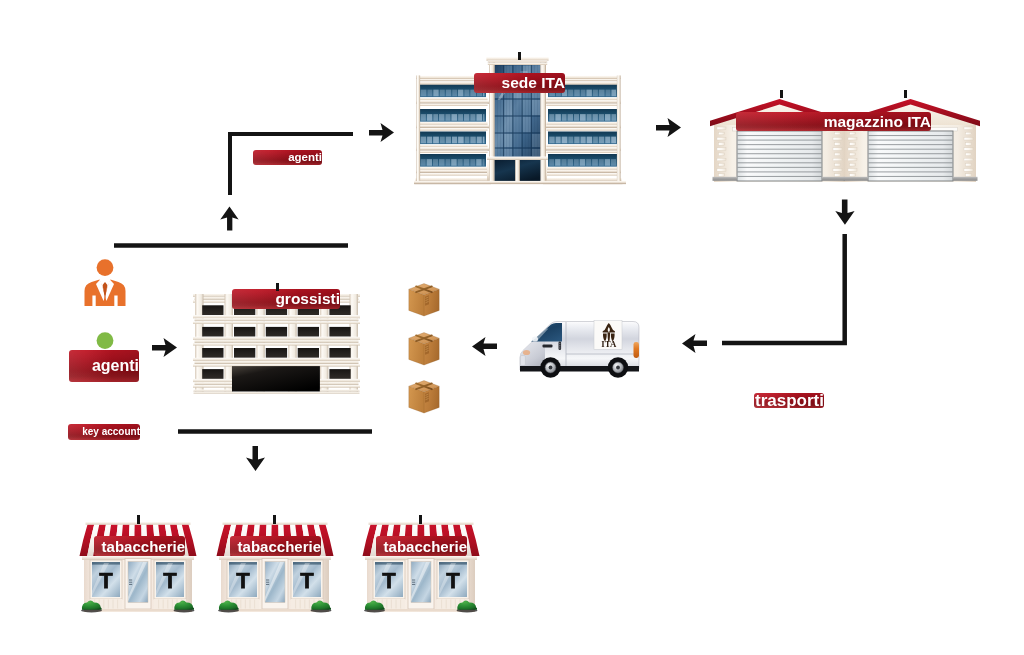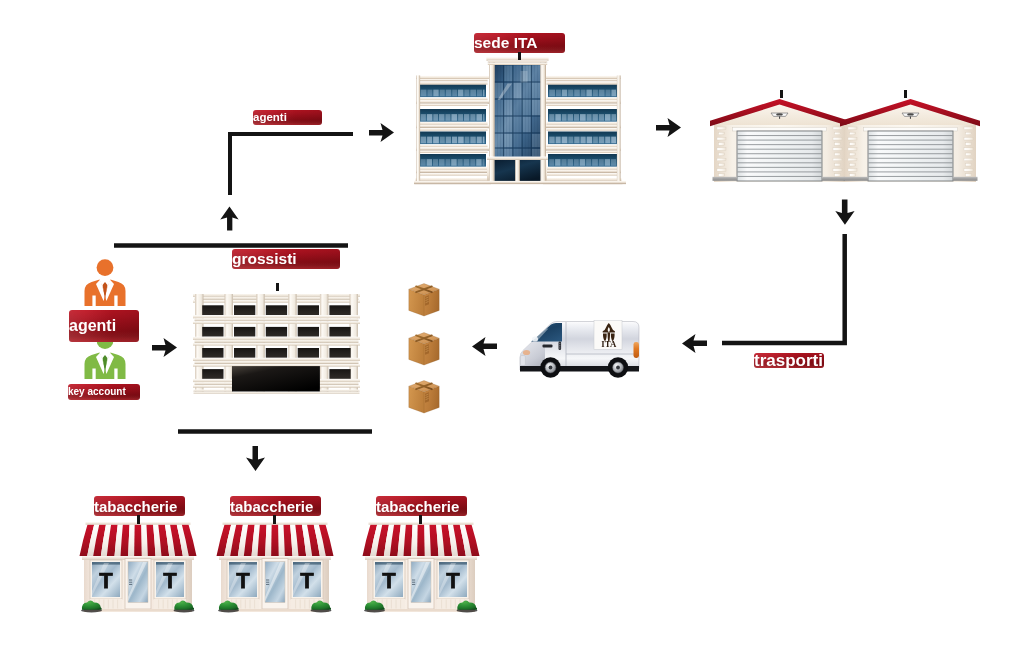--- a/index.html
+++ b/index.html
@@ -4,26 +4,26 @@
 <title>Filiera distributiva ITA</title>
 <style>
   html,body{margin:0;padding:0;background:#ffffff;}
   body{width:1024px;height:655px;font-family:"Liberation Sans",sans-serif;overflow:hidden;}
   #stage{position:relative;width:1024px;height:655px;background:#ffffff;}
   svg{display:block;}
 
   .node{position:absolute;}
 
   
-  .tag{position:absolute;display:flex;align-items:center;justify-content:flex-start;
+  .tag{position:absolute;display:flex;align-items:center;justify-content:flex-end;
        color:#ffffff;font-weight:bold;border-radius:3px;white-space:nowrap;
        background:
          linear-gradient(90deg,rgba(255,255,255,.10) 0%,rgba(255,255,255,.06) 22%,rgba(0,0,0,.10) 62%,rgba(0,0,0,.16) 100%),
          linear-gradient(180deg,#c01523 0%,#b21220 22%,#9c0e19 52%,#880c14 82%,#9c0e18 100%);
-       line-height:1;overflow:hidden;transform:translateZ(0);}
+       line-height:1;overflow:hidden;transform:translateZ(0);margin-top:40px;}
   .tag > span{position:relative;z-index:3;display:block;}
   .tag::after{content:"";position:absolute;left:0;right:0;bottom:0;height:34%;z-index:1;
        background:linear-gradient(180deg,rgba(255,255,255,0),rgba(255,120,120,.20));}
   .tagstem{position:absolute;background:#141414;}
   text.vanlogo{font-family:"Liberation Serif",serif;font-size:8.8px;font-weight:bold;fill:#2e1d10;transform:translateZ(0);}
   text.shopT{font-family:"Liberation Sans",sans-serif;font-weight:bold;fill:#111111;transform:translateZ(0);}
 </style>
 </head>
 <body>
 
@@ -935,20 +935,23 @@
    <ellipse cx="105.0" cy="94.4" rx="10.5" ry="2.0" fill="#141414" opacity=".72"></ellipse>
    <path d="M3.0 93.8 Q2.4 87.0 8.0 86.6 Q11.5 82.4 15.0 86.6 Q21.0 86.4 21.8 91.4 Q23.0 91.8 22.6 93.8 Z" fill="url(#shBush)"></path>
    <path d="M95.4 93.8 Q94.8 87.0 100.4 86.6 Q103.9 82.4 107.4 86.6 Q113.4 86.4 114.2 91.4 Q115.4 91.8 115.0 93.8 Z" fill="url(#shBush)"></path>
   </g>
 </svg>
 
   <div class="tag" style="left:474px;top:33px;width:91px;height:20px;font-size:15.5px;">
       <span>sede ITA</span>
     </div>
   <div class="tagstem" style="left:518px;top:52px;width:3px;height:8px;"></div>
+  <div class="tag" style="left:736px;top:72px;width:195px;height:19px;font-size:15.5px;">
+      <span>magazzino ITA</span>
+    </div>
   <div class="tagstem" style="left:780px;top:90px;width:3px;height:8px;"></div>
   <div class="tagstem" style="left:904px;top:90px;width:3px;height:8px;"></div>
   <div class="tag" style="left:253px;top:110px;width:69px;height:15px;font-size:11.5px;">
       <span>agenti</span>
     </div>
   <div class="tag" style="left:754px;top:353px;width:70px;height:15px;font-size:17px;">
       <span>trasporti</span>
     </div>
   <div class="tag" style="left:232px;top:249px;width:108px;height:20px;font-size:15.5px;">
       <span>grossisti</span>

